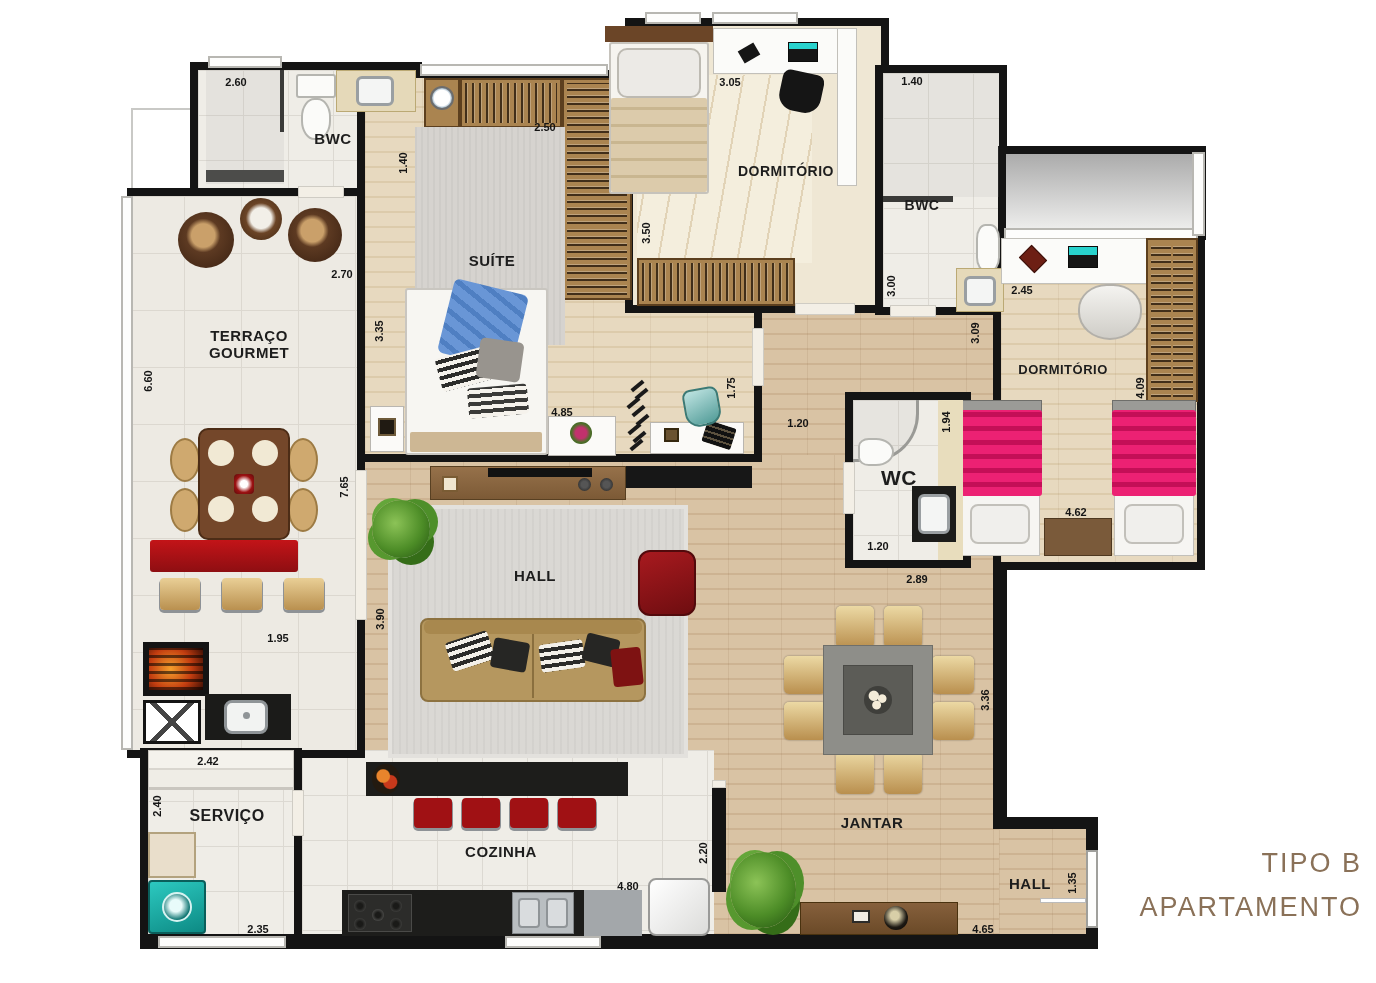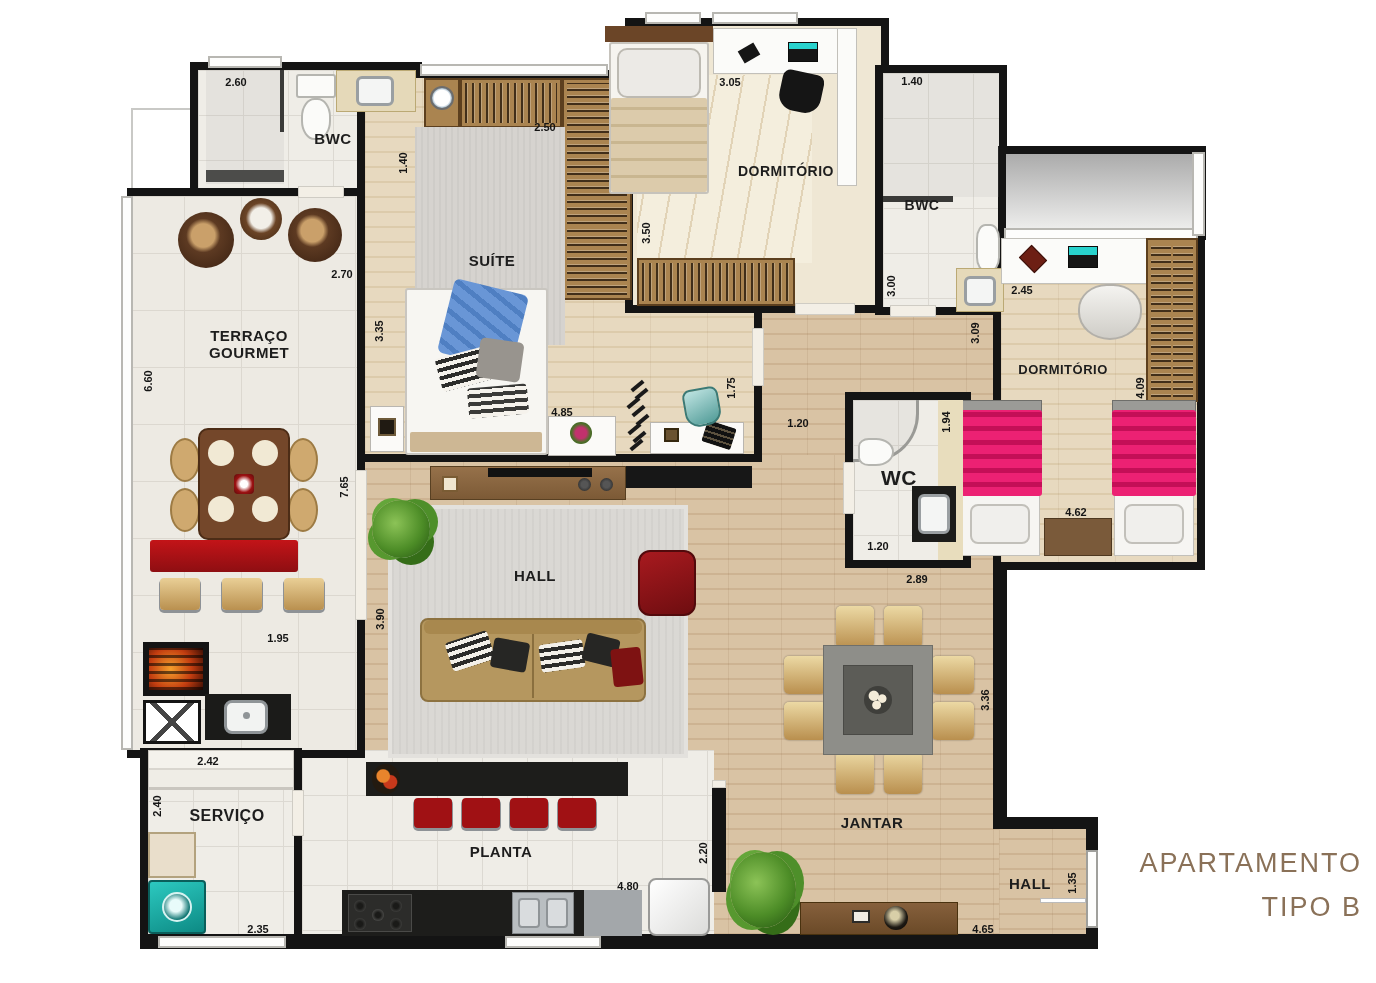--- a/index.html
+++ b/index.html
@@ -272,21 +272,21 @@
 
   <div class="lbl" style="left:333px;top:139px;font-size:15px;">BWC</div>
   <div class="lbl" style="left:249px;top:344px;font-size:15px;width:120px;white-space:normal;">TERRAÇO GOURMET</div>
   <div class="lbl" style="left:492px;top:261px;font-size:15px;">SUÍTE</div>
   <div class="lbl" style="left:786px;top:171px;font-size:14px;">DORMITÓRIO</div>
   <div class="lbl" style="left:922px;top:205px;font-size:14px;">BWC</div>
   <div class="lbl" style="left:1063px;top:370px;font-size:13px;">DORMITÓRIO</div>
   <div class="lbl" style="left:899px;top:478px;font-size:21px;">WC</div>
   <div class="lbl" style="left:535px;top:576px;font-size:15px;">HALL</div>
   <div class="lbl" style="left:872px;top:823px;font-size:15px;">JANTAR</div>
-  <div class="lbl" style="left:501px;top:852px;font-size:15px;">PLANTA</div>
+  <div class="lbl" style="left:501px;top:852px;font-size:15px;">COZINHA</div>
   <div class="lbl" style="left:227px;top:816px;font-size:16px;text-align:center;">SERVIÇO</div>
   <div class="lbl" style="left:1030px;top:884px;font-size:15px;">HALL</div>
 
   <span class="dim" style="left:236px;top:82px;">2.60</span>
   <span class="dim v" style="left:403px;top:163px;">1.40</span>
   <span class="dim" style="left:545px;top:127px;">2.50</span>
   <span class="dim" style="left:342px;top:274px;">2.70</span>
   <span class="dim" style="left:730px;top:82px;">3.05</span>
   <span class="dim v" style="left:646px;top:233px;">3.50</span>
   <span class="dim" style="left:912px;top:81px;">1.40</span>
@@ -309,17 +309,17 @@
   <span class="dim v" style="left:380px;top:619px;">3.90</span>
   <span class="dim" style="left:208px;top:761px;">2.42</span>
   <span class="dim v" style="left:157px;top:806px;">2.40</span>
   <span class="dim" style="left:258px;top:929px;">2.35</span>
   <span class="dim v" style="left:703px;top:853px;">2.20</span>
   <span class="dim" style="left:628px;top:886px;">4.80</span>
   <span class="dim v" style="left:1072px;top:883px;">1.35</span>
   <span class="dim" style="left:983px;top:929px;">4.65</span>
 
   <div class="title">
+    <div>TIPO B</div>
     <div>APARTAMENTO</div>
-    <div>TIPO B</div>
   </div>
 
 </div>
 
 </body></html>

